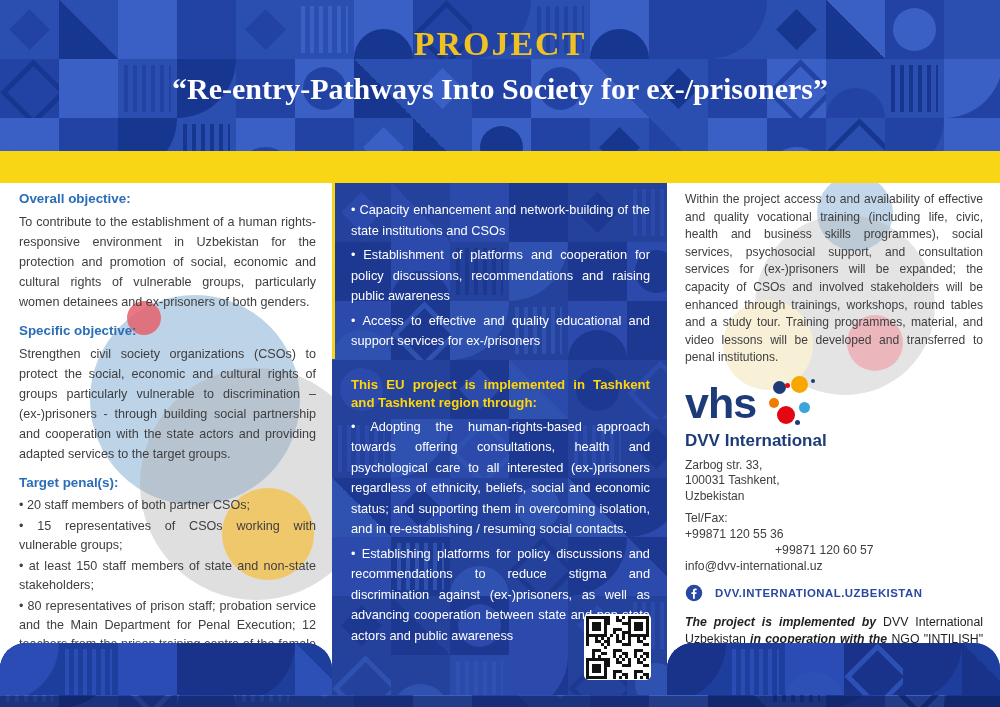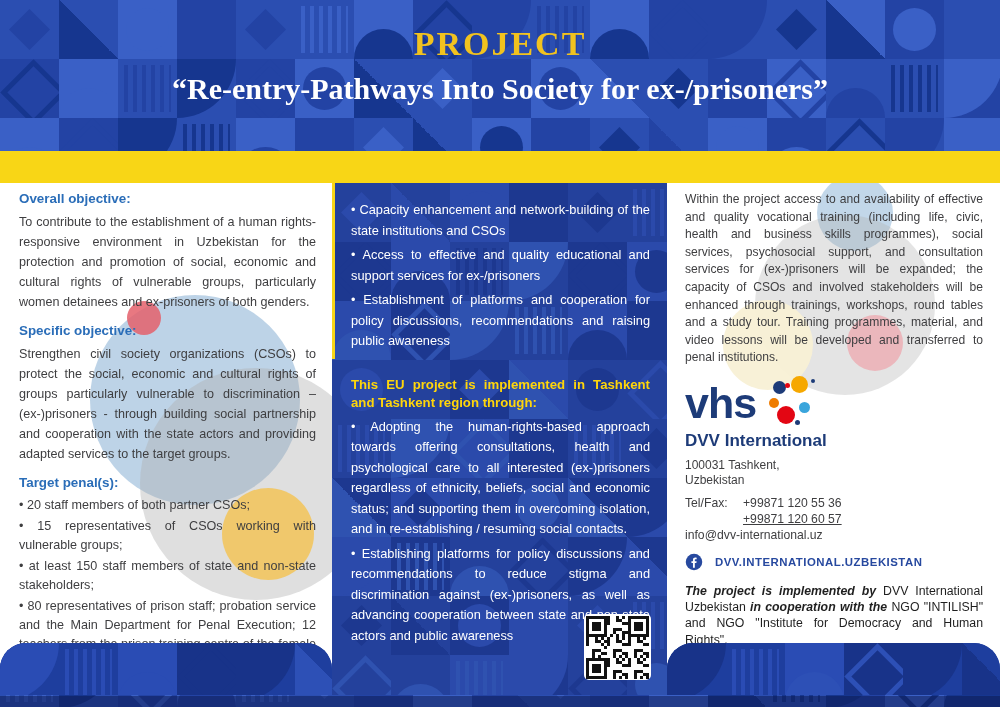--- a/index.html
+++ b/index.html
@@ -57,23 +57,23 @@
   .intro-p{color:#3e3e40;font-size:12.1px;line-height:17.6px;text-align:justify;margin:0;}
   .logo-row{position:relative;margin-top:13px;height:50px;}
   .vhs-word{display:inline-block;font-size:43px;font-weight:700;color:#1d3b78;
             letter-spacing:-1px;line-height:46px;}
   .dots{position:absolute;left:82px;top:-3px;width:62px;height:52px;}
   .dot{position:absolute;border-radius:50%;}
   .dvv-name{font-size:17px;font-weight:700;color:#1d3b78;margin-top:1px;}
   .org-sub{font-size:12px;color:#3e3e40;margin-top:9px;}
   .address{font-size:12px;color:#3e3e40;line-height:15.5px;margin-top:7px;}
   .tel-block{margin-top:6px;font-size:12.2px;color:#3e3e40;line-height:16px;}
-  .tel-row{display:flex;}
+  .tel-row{display:flex;flex-direction:column;}
   .tel-label{width:58px;}
-  .tel-indent{margin-left:58px;text-decoration:underline;}
+  .tel-indent{margin-left:90px;}
   .email-line{margin-top:0;}
   .link-row{display:flex;align-items:center;margin-top:9px;height:20px;cursor:pointer;}
   .link-icon{width:18px;height:18px;margin-right:12px;flex:0 0 auto;}
   .link-text{font-size:11.4px;font-weight:700;color:#27499f;letter-spacing:0.5px;}
   .footer-note{margin-top:11px;font-size:12.3px;line-height:16.2px;color:#1f1f1f;
                text-align:justify;margin-bottom:0;}
   .footer-note .bi{font-weight:700;font-style:italic;}
 
   .bottom-shape{position:absolute;left:0;right:0;bottom:0;height:52px;
                 border-radius:26px 26px 0 0;overflow:hidden;z-index:5;background:#1e3e9e;}
@@ -861,22 +861,22 @@
         <div class="pcell" style="left: 295px; top: 472px; width: 59px; height: 59px; background: rgb(36, 65, 156);">
           <div class="pshape" style="left: 8px; top: 8px; width: 43px; height: 43px; border-radius: 50%; background: rgb(47, 82, 176);"></div>
         </div>
       </div>
     <div class="accent-strip"></div>
 
     <div class="mid-content">
       <div>
         <div class="bullets">
             <div class="bullet-item"><span class="bdot">• </span><span>Capacity enhancement and network-building of the state institutions and CSOs</span></div>
+            <div class="bullet-item"><span class="bdot">• </span><span>Establishment of platforms and cooperation for policy discussions, recommendations and raising public awareness</span></div>
             <div class="bullet-item"><span class="bdot">• </span><span>Access to effective and quality educational and support services for ex-/prisoners</span></div>
-            <div class="bullet-item"><span class="bdot">• </span><span>Establishment of platforms and cooperation for policy discussions, recommendations and raising public awareness</span></div>
           </div>
       </div>
       <div class="sect2">
         <h3 class="yellow-h">This EU project is implemented in Tashkent and Tashkent region through:</h3>
         <div class="bullets">
             <div class="bullet-item"><span class="bdot">• </span><span>Adopting the human-rights-based approach towards offering consultations, health and psychological care to all interested (ex-)prisoners regardless of ethnicity, beliefs, social and economic status; and supporting them in overcoming isolation, and in re-establishing / resuming social contacts.</span></div>
             <div class="bullet-item"><span class="bdot">• </span><span>Establishing platforms for policy discussions and recommendations to reduce stigma and discrimination against (ex-)prisoners, as well as advancing cooperation between state and non-state actors and public awareness</span></div>
           </div>
       </div>
     </div>
@@ -1112,20 +1112,21 @@
             <span class="dot" style="left: 44px; top: 2px; width: 4px; height: 4px; background: rgb(29, 59, 120);"></span>
             <span class="dot" style="left: 2px; top: 21px; width: 10px; height: 10px; background: rgb(239, 124, 0);"></span>
             <span class="dot" style="left: 10px; top: 29px; width: 18px; height: 18px; background: rgb(227, 6, 19);"></span>
             <span class="dot" style="left: 32px; top: 25px; width: 11px; height: 11px; background: rgb(58, 165, 220);"></span>
             <span class="dot" style="left: 28px; top: 43px; width: 5px; height: 5px; background: rgb(29, 59, 120);"></span>
           </span>
       </div>
       <div class="dvv-name">DVV International</div>
 
       <div class="address">
+          <div class="text-line">Zarbog str. 33,</div>
           <div class="text-line">100031 Tashkent,</div>
           <div class="text-line">Uzbekistan</div>
         </div>
 
       <div class="tel-block">
         <div class="tel-row">
           <span class="tel-label">Tel/Fax:</span>
           <span>+99871 120 55 36</span>
         </div>
         <div class="tel-indent">+99871 120 60 57</div>

